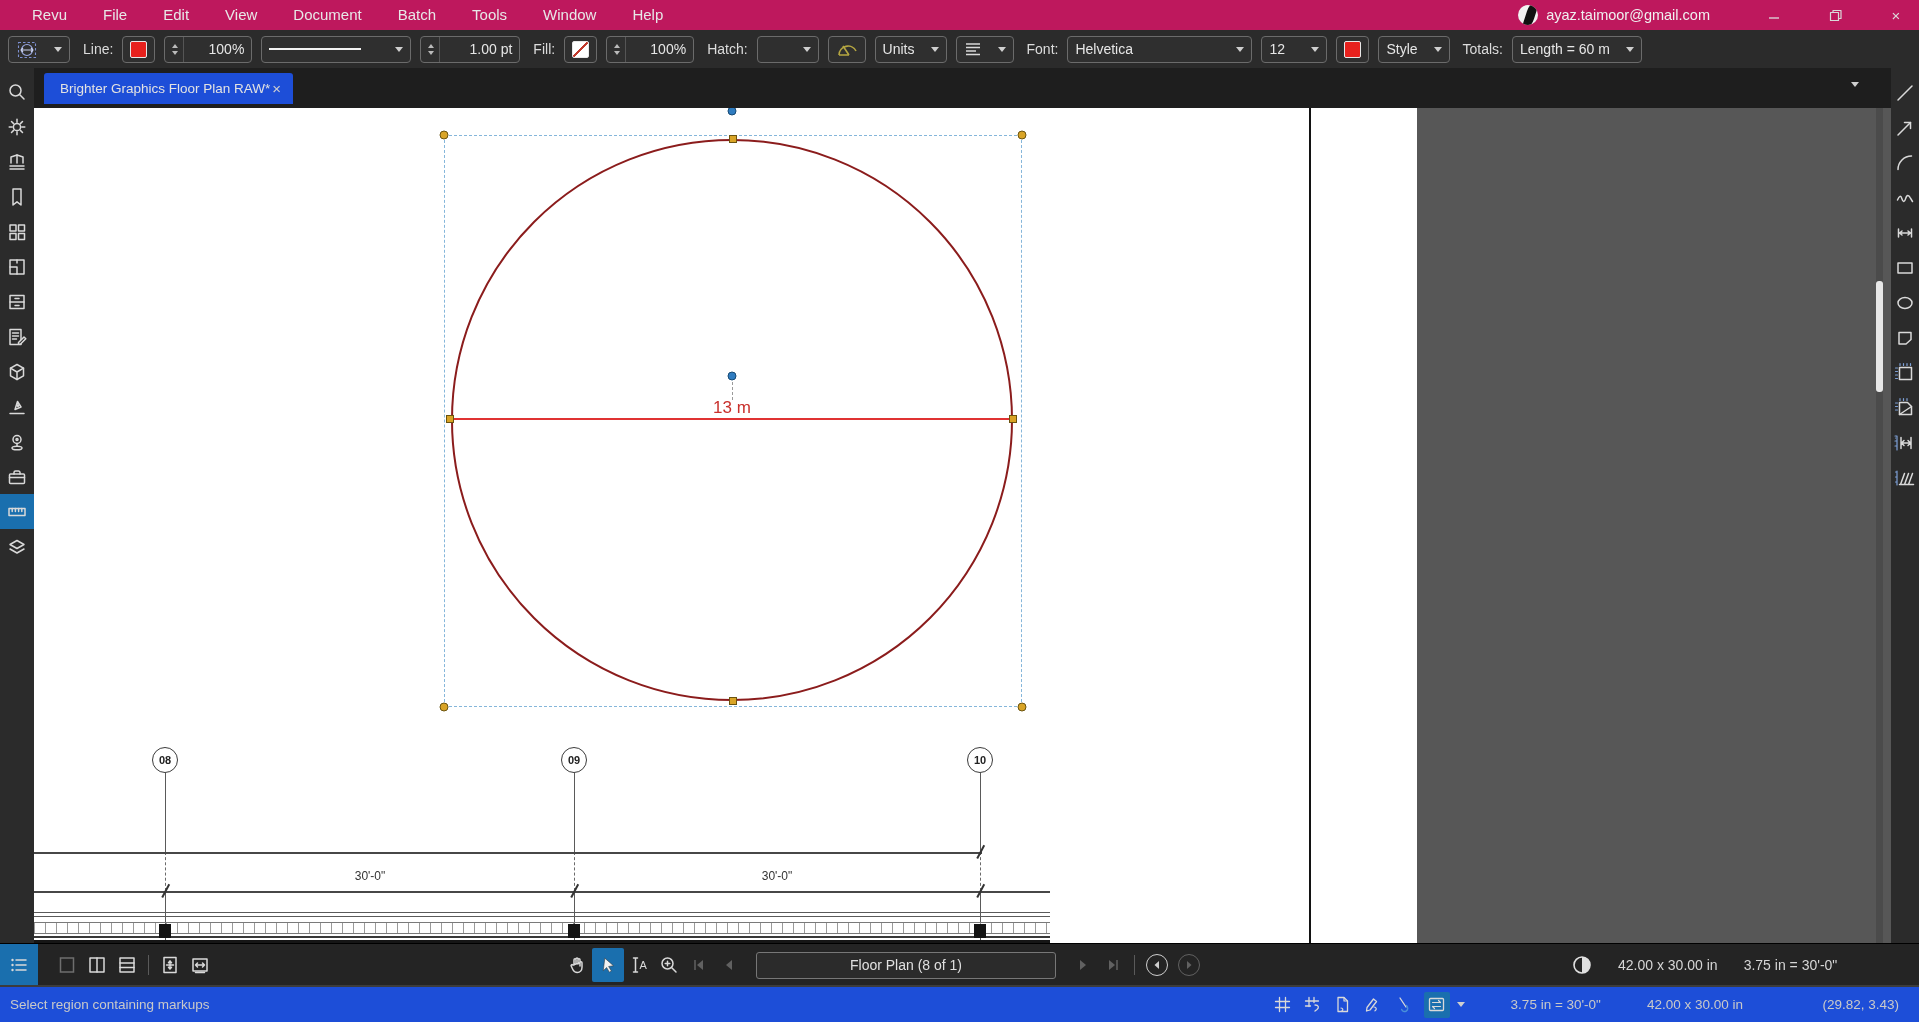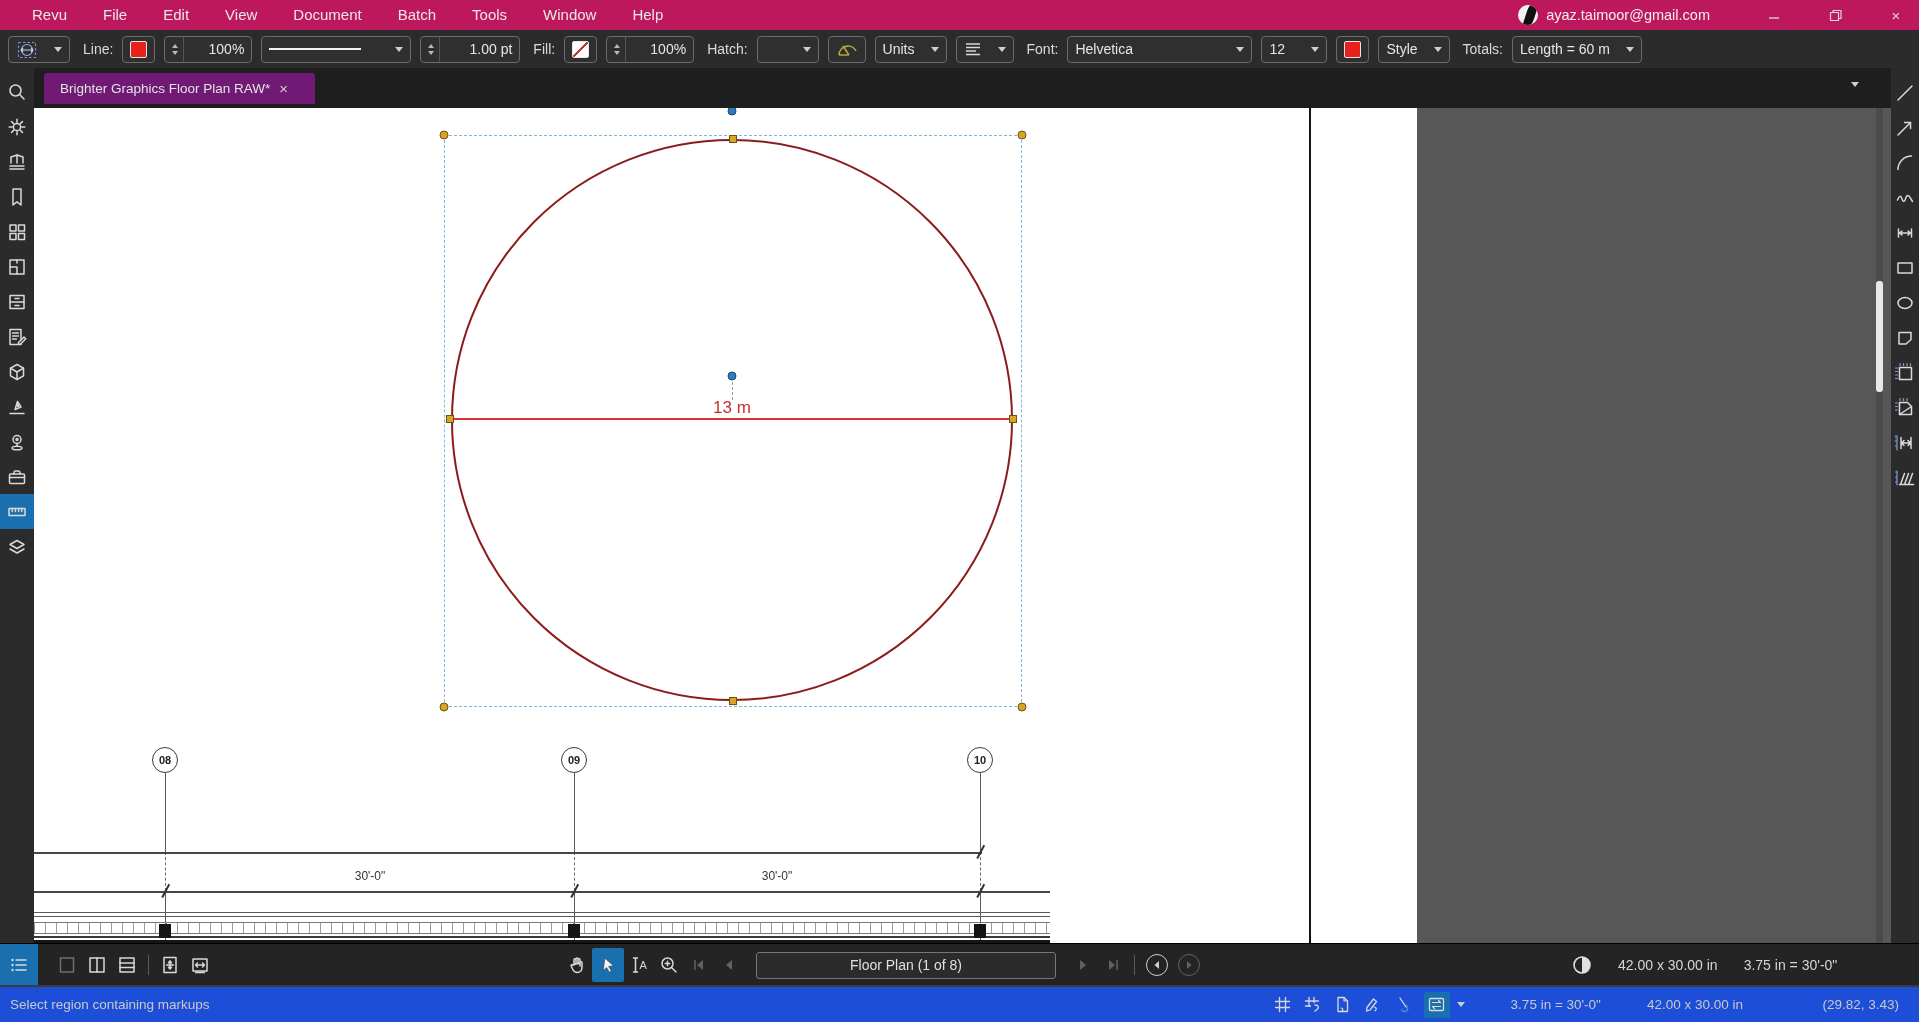--- a/index.html
+++ b/index.html
@@ -29,22 +29,22 @@
   .chev { width:0; height:0; border-left:4.5px solid transparent; border-right:4.5px solid transparent; border-top:5px solid #cfcfcf; }
   .spin { display:flex; flex-direction:column; gap:3px; padding-right:5px; border-right:1px solid #555; align-self:stretch; justify-content:center; }
   .tri-u { width:0;height:0;border-left:3.5px solid transparent;border-right:3.5px solid transparent;border-bottom:4px solid #bbb; }
   .tri-d { width:0;height:0;border-left:3.5px solid transparent;border-right:3.5px solid transparent;border-top:4px solid #bbb; }
   .swatch { width:17px; height:17px; border:1.5px solid #e8e8e8; border-radius:2px; }
   .swatch.red { background:#e8211d; }
   .swatch.nofill { background:linear-gradient(135deg, #fff 45%, #c0392b 45%, #c0392b 55%, #fff 55%); }
   .lineglyph { width:92px; height:0; border-top:2px solid #f2f2f2; }
   
   .tabbar { position:absolute; left:34px; top:68px; width:1885px; height:40px; background:#1e1e1e; }
-  .tab { position:absolute; left:10px; top:5px; height:31px; background:#701a75; border-radius:3px 3px 0 0;
-    display:flex; align-items:center; gap:9px; padding:0 27px 0 16px; font-size:13.5px; color:#e2e2e2; }
+  .tab { position:absolute; left:10px; top:5px; height:31px; background:#1d4ed8; border-radius:3px 3px 0 0;
+    display:flex; align-items:center; gap:2px; padding:0 12px 0 16px; font-size:13.5px; color:#e2e2e2; }
   .tab-close { color:#cfcfcf; font-size:15px; line-height:1; }
   .tabbar-chev { position:absolute; right:60px; top:14px; }
   
   .sidebar-l { position:absolute; left:0; top:68px; width:34px; height:875px; background:#2b2b2b;
     display:flex; flex-direction:column; align-items:center; padding-top:6px; }
   .sb-item { width:34px; height:35px; display:flex; align-items:center; justify-content:center; }
   .sb-item.active { background:#1a6fae; }
   .sidebar-r { position:absolute; left:1891px; top:68px; width:28px; height:875px; background:#2b2b2b;
     display:flex; flex-direction:column; align-items:center; padding-top:14px; gap:13px; }
   .ic { stroke:#d9d9d9; fill:none; stroke-width:1.5; stroke-linecap:round; stroke-linejoin:round; }
@@ -501,21 +501,21 @@
             <path d="M4 3v10" stroke="#616161" stroke-width="1.5"></path>
             <path d="M12 3L6 8l6 5z" fill="#616161"></path>
           </svg>
       </div>
       <div class="bb-btn">
         <svg width="16" height="16" viewBox="0 0 16 16">
             <path d="M11 3L5 8l6 5z" fill="#616161"></path>
           </svg>
       </div>
       <div class="pagebox" style="margin:0 12px;">
-        <span>Floor Plan (1 of 8)</span>
+        <span>Floor Plan (8 of 1)</span>
       </div>
       <div class="bb-btn">
         <svg width="16" height="16" viewBox="0 0 16 16">
             <path d="M5 3l6 5-6 5z" fill="#616161"></path>
           </svg>
       </div>
       <div class="bb-btn">
         <svg width="16" height="16" viewBox="0 0 16 16">
             <path d="M4 3l6 5-6 5z" fill="#616161"></path>
             <path d="M12 3v10" stroke="#616161" stroke-width="1.5"></path>

